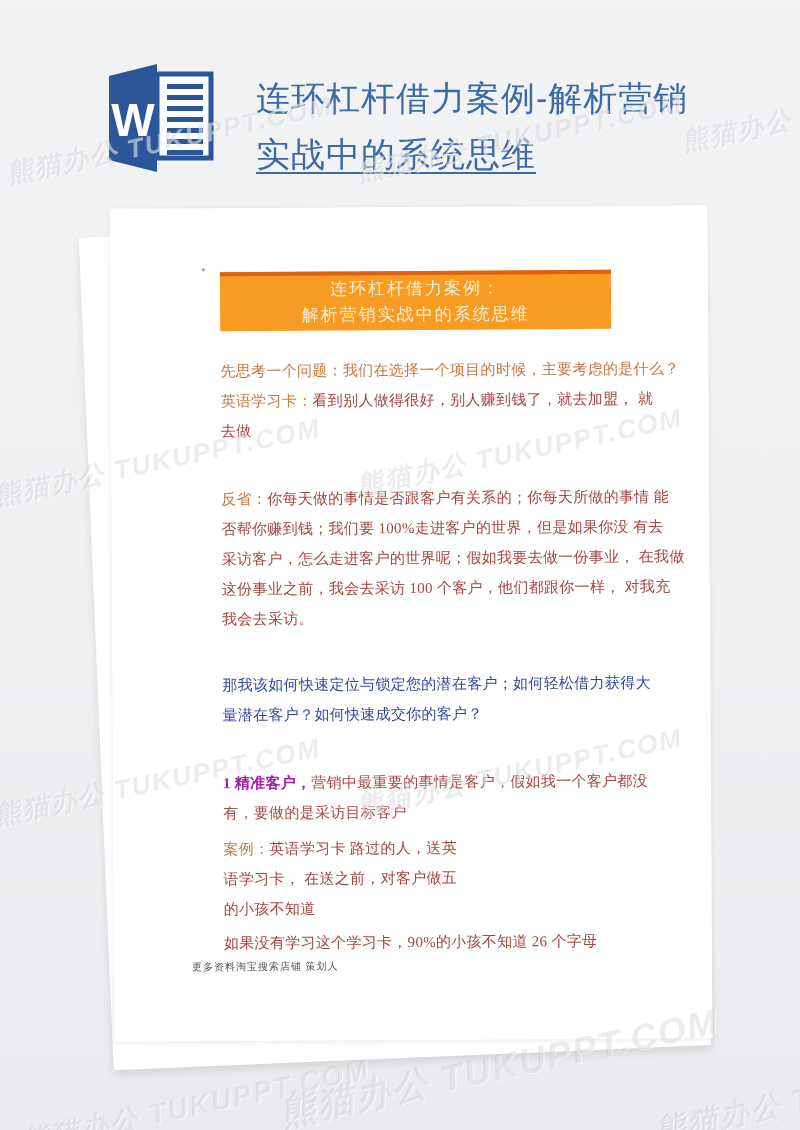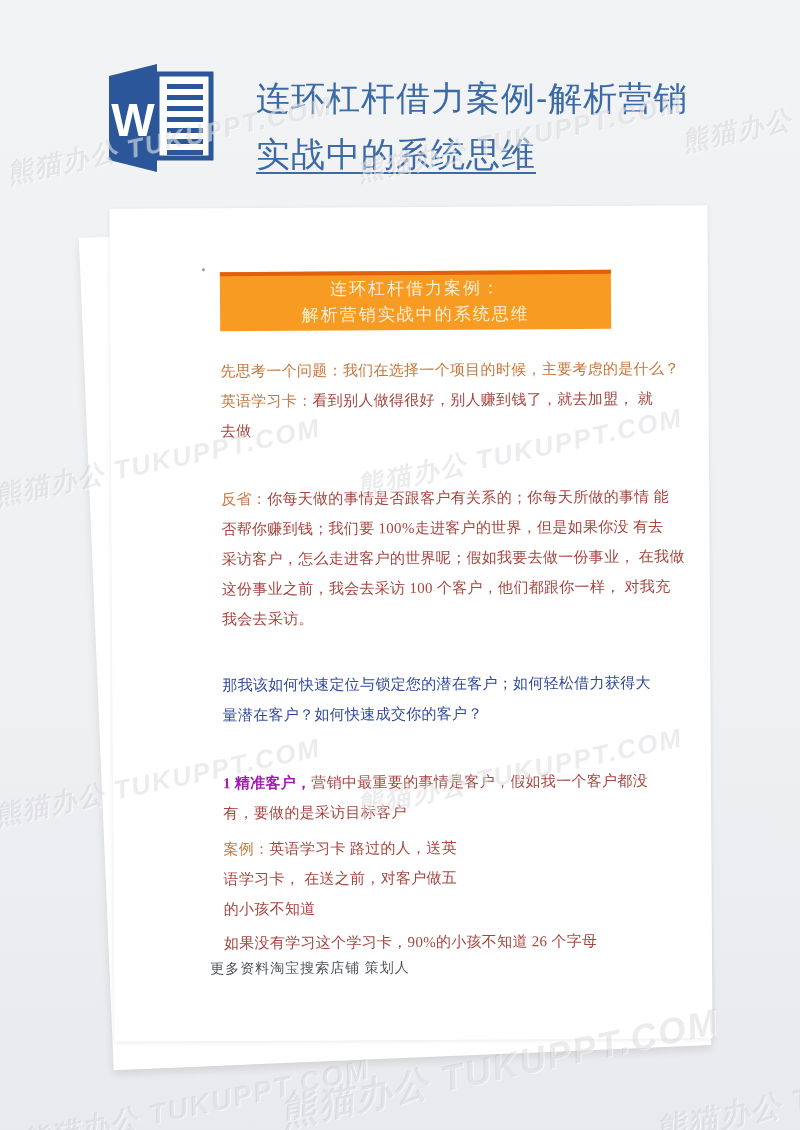--- a/index.html
+++ b/index.html
@@ -52,22 +52,22 @@
     font-family:"Liberation Serif",serif;
     font-size:15px;line-height:30px;letter-spacing:0.3px;
     white-space:nowrap;
   }
   .tline{height:30px;}
   .seg-orange{color:#c8763d;}
   .seg-red{color:#a6453f;}
   .seg-redbold{color:#a21caf;font-weight:bold;}
   .seg-blue{color:#31499b;}
   .page-footer{
-    position:absolute;left:96px;top:752px;
-    font-size:14px;color:#4f5357;font-family:"Liberation Serif",serif;
+    position:absolute;left:78px;top:752px;
+    font-size:10px;color:#4f5357;font-family:"Liberation Serif",serif;
     letter-spacing:1px;
   }
 
   
   .watermark{
     position:absolute;z-index:50;
     transform:translate(-50%,-50%) rotate(-12deg);
     font-weight:bold;font-style:italic;letter-spacing:2px;
     color:rgba(125,130,142,0.15);
     text-shadow:1px 1px 0 rgba(255,255,255,0.55);

